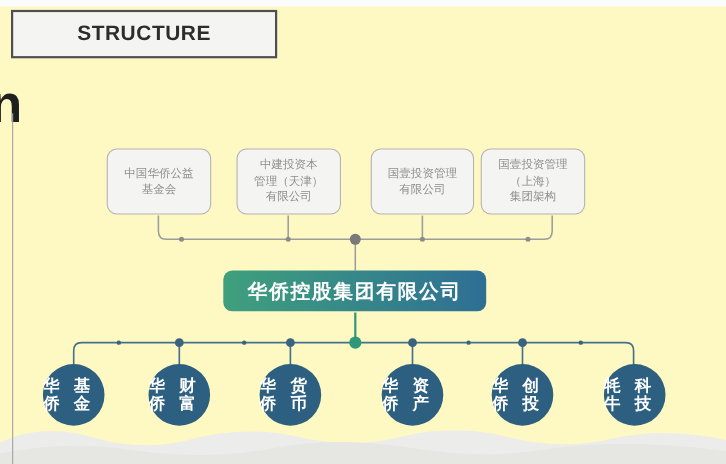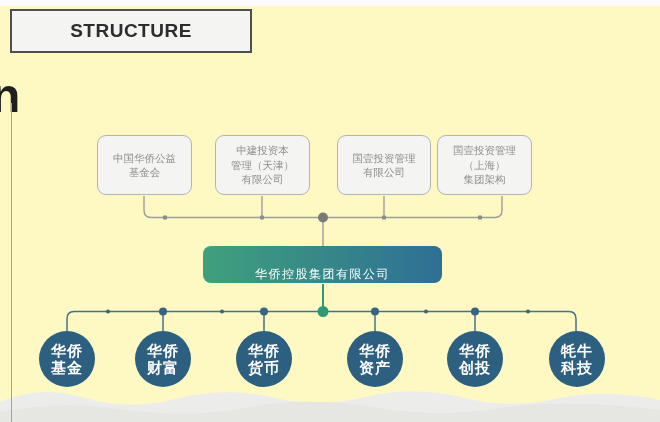--- a/index.html
+++ b/index.html
@@ -39,28 +39,28 @@
     position:absolute;top:135px;height:60px;border:1px solid #b5b3b1;border-radius:9px;
     background:#f4f4f2;display:flex;flex-direction:column;align-items:center;justify-content:center;
     color:#8e8e8c;font-size:10.5px;line-height:14.5px;text-align:center;
   }
   .pb1{left:97px;width:95px;} .pb2{left:215px;width:95px;}
   .pb3{left:337px;width:94px;} .pb4{left:437px;width:95px;}
   
   .root-box{
     position:absolute;left:203px;top:246px;width:239px;height:37px;border-radius:8px;
     background:linear-gradient(90deg,var(--root_gradient_start,#3fa07c),var(--root_gradient_end,#2e6f95));
-    display:flex;align-items:flex-end;justify-content:center;
-    color:#ffffff;font-size:12px;font-weight:normal;letter-spacing:1.5px;
+    display:flex;align-items:center;justify-content:center;
+    color:#ffffff;font-size:18px;font-weight:bold;letter-spacing:1.5px;
   }
   
   .sub-circle{
     position:absolute;top:331px;width:56px;height:56px;border-radius:50%;
     background:var(--subsidiary_circle,#2d5f80);
-    display:flex;flex-direction:column;align-items:center;justify-content:center;
+    display:flex;align-items:center;justify-content:center;
     color:#ffffff;font-size:15px;font-weight:bold;line-height:17px;letter-spacing:1px;
   }
   .sc1{left:39px;} .sc2{left:135px;} .sc3{left:236px;}
   .sc4{left:347px;} .sc5{left:447px;} .sc6{left:549px;}
 </style>
 </head>
 <body>
 
 <div id="slide">
 

